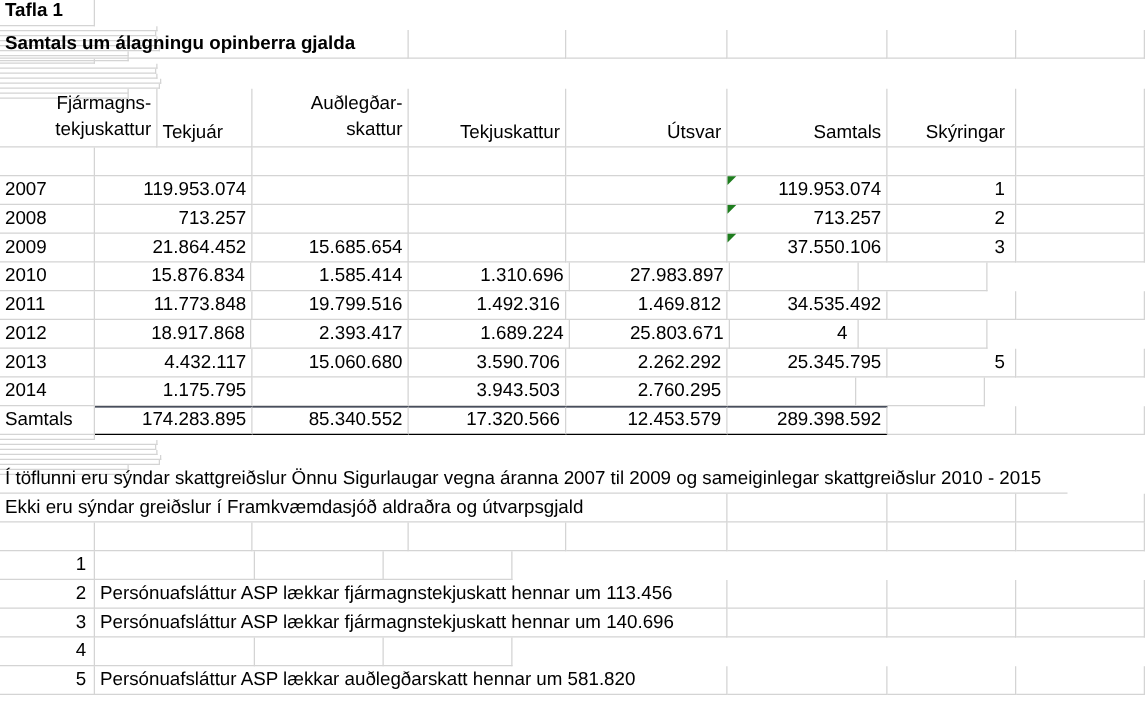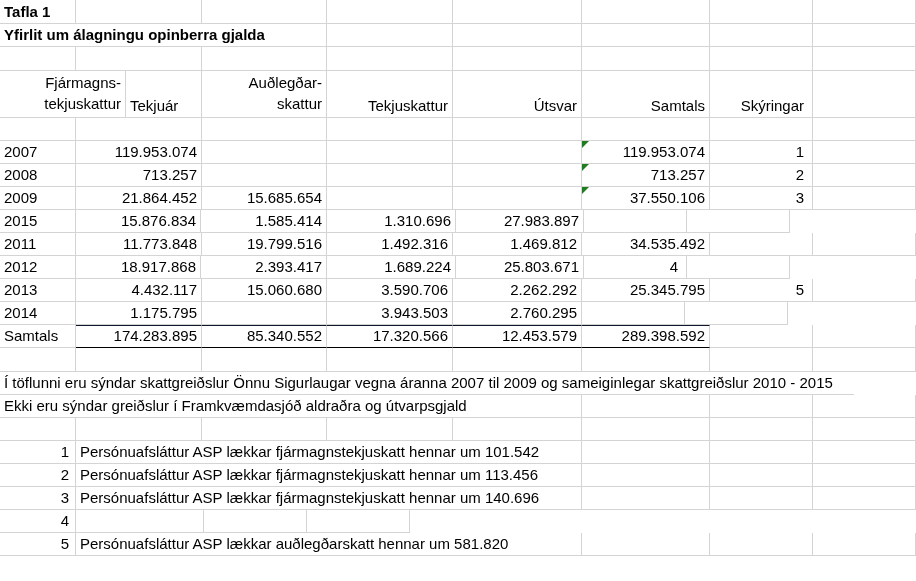--- a/index.html
+++ b/index.html
@@ -42,21 +42,21 @@
   .col-e{width:129px;}
   .col-f{width:128px;}
   .col-g{width:103px;}
   .col-h{width:103px;}
   .merge-ac{width:327px;}
   .merge-ae{width:582px;}
   .merge-be{width:506px;}
   .merge-all{width:854px;}
   
   .r23{height:23px;}
-  .r24{height:24px;}
+  .r24{height:24px;flex-direction:column;}
   .r47{height:47px;}
   .r2{height:2px;}
   
   .tb{border-top:1px solid #0f172a;border-bottom:1px solid #000;}
   
   .tri-icon{
     position:absolute;left:0;top:0;width:0;height:0;
     border-top:7px solid var(--tri);
     border-right:7px solid transparent;
   }
@@ -72,21 +72,21 @@
     <div class="cell col-b"></div>
     <div class="cell col-c"></div>
     <div class="cell col-d"></div>
     <div class="cell col-e"></div>
     <div class="cell col-f"></div>
     <div class="cell col-g"></div>
     <div class="cell col-h"></div>
   </div>
 
   <div class="row r23">
-    <div class="cell merge-ac bold">Yfirlit um álagningu opinberra gjalda</div>
+    <div class="cell merge-ac bold">Samtals um álagningu opinberra gjalda</div>
     <div class="cell col-d"></div>
     <div class="cell col-e"></div>
     <div class="cell col-f"></div>
     <div class="cell col-g"></div>
     <div class="cell col-h"></div>
   </div>
 
   <div class="row r24">
     <div class="cell col-a"></div>
     <div class="cell col-b"></div>
@@ -162,21 +162,21 @@
     <div class="cell col-e num"></div>
     <div class="cell col-f num">
         <span class="tri-icon"></span>
         <span>37.550.106</span>
       </div>
     <div class="cell col-g num pad8">3</div>
     <div class="cell col-h"></div>
   </div>
 
   <div class="row r23">
-    <div class="cell col-a">2015</div>
+    <div class="cell col-a">2010</div>
     <div class="cell col-c num">15.876.834</div>
     <div class="cell col-d num">1.585.414</div>
     <div class="cell col-e num">1.310.696</div>
     <div class="cell col-f num">27.983.897</div>
     <div class="cell col-g num pad8"></div>
     <div class="cell col-h"></div>
   </div>
 
   <div class="row r23">
     <div class="cell col-a">2011</div>
@@ -260,21 +260,20 @@
     <div class="cell col-c"></div>
     <div class="cell col-d"></div>
     <div class="cell col-e"></div>
     <div class="cell col-f"></div>
     <div class="cell col-g"></div>
     <div class="cell col-h"></div>
   </div>
 
   <div class="row r23">
     <div class="cell col-a num pad6">1</div>
-    <div class="cell merge-be">Persónuafsláttur ASP lækkar fjármagnstekjuskatt hennar um 101.542</div>
     <div class="cell col-f"></div>
     <div class="cell col-g"></div>
     <div class="cell col-h"></div>
   </div>
   <div class="row r23">
     <div class="cell col-a num pad6">2</div>
     <div class="cell merge-be">Persónuafsláttur ASP lækkar fjármagnstekjuskatt hennar um 113.456</div>
     <div class="cell col-f"></div>
     <div class="cell col-g"></div>
     <div class="cell col-h"></div>

